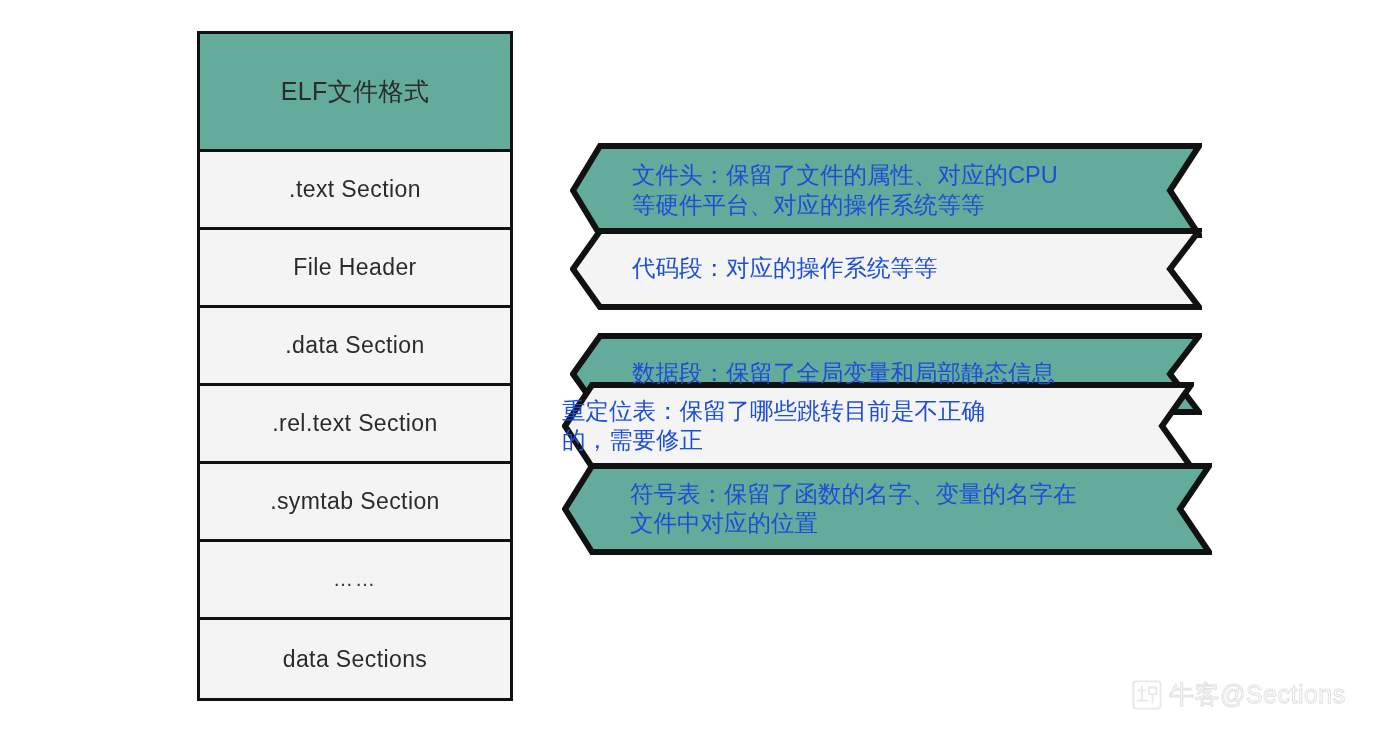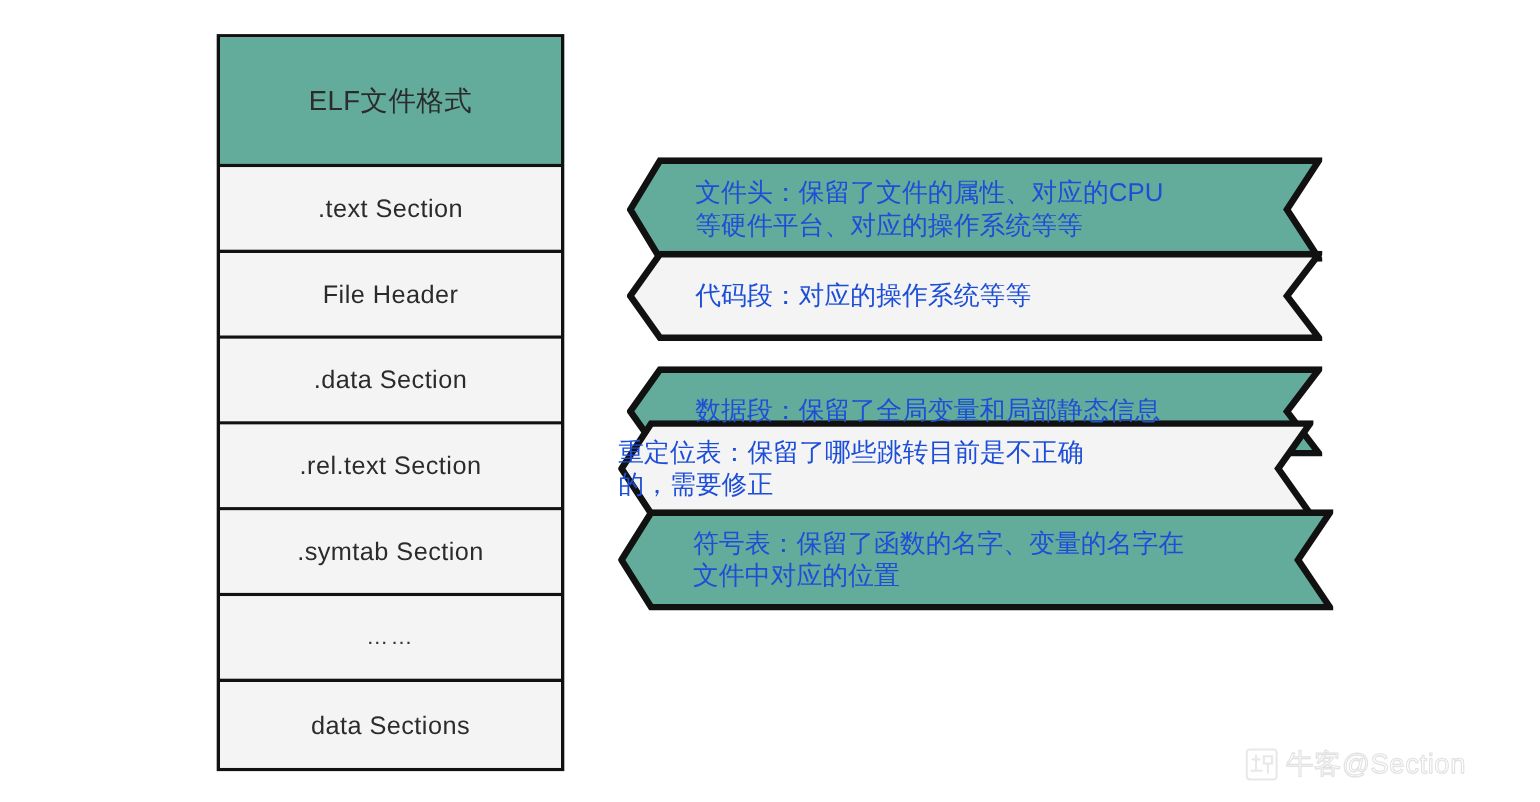--- a/index.html
+++ b/index.html
@@ -178,16 +178,16 @@
 文件中对应的位置</div>
     </div>
 
   </div>
 
   <div id="watermark">
     <svg class="wm-logo" viewBox="0 0 32 32">
       <rect x="1.5" y="1.5" width="29" height="29" rx="3" fill="none" stroke="#c9c9c9" stroke-width="2"></rect>
       <path d="M7 11 L14 11 M10.5 7 L10.5 22 M6 22 L16 22 M18 8 L26 8 L26 15 L18 15 Z M22 15 L22 24" fill="none" stroke="#c9c9c9" stroke-width="2" stroke-linecap="round"></path>
     </svg>
-    <span class="wm-text">牛客@Section</span>
+    <span class="wm-text">牛客@Sections</span>
   </div>
 
 </div>
 
 </body></html>

